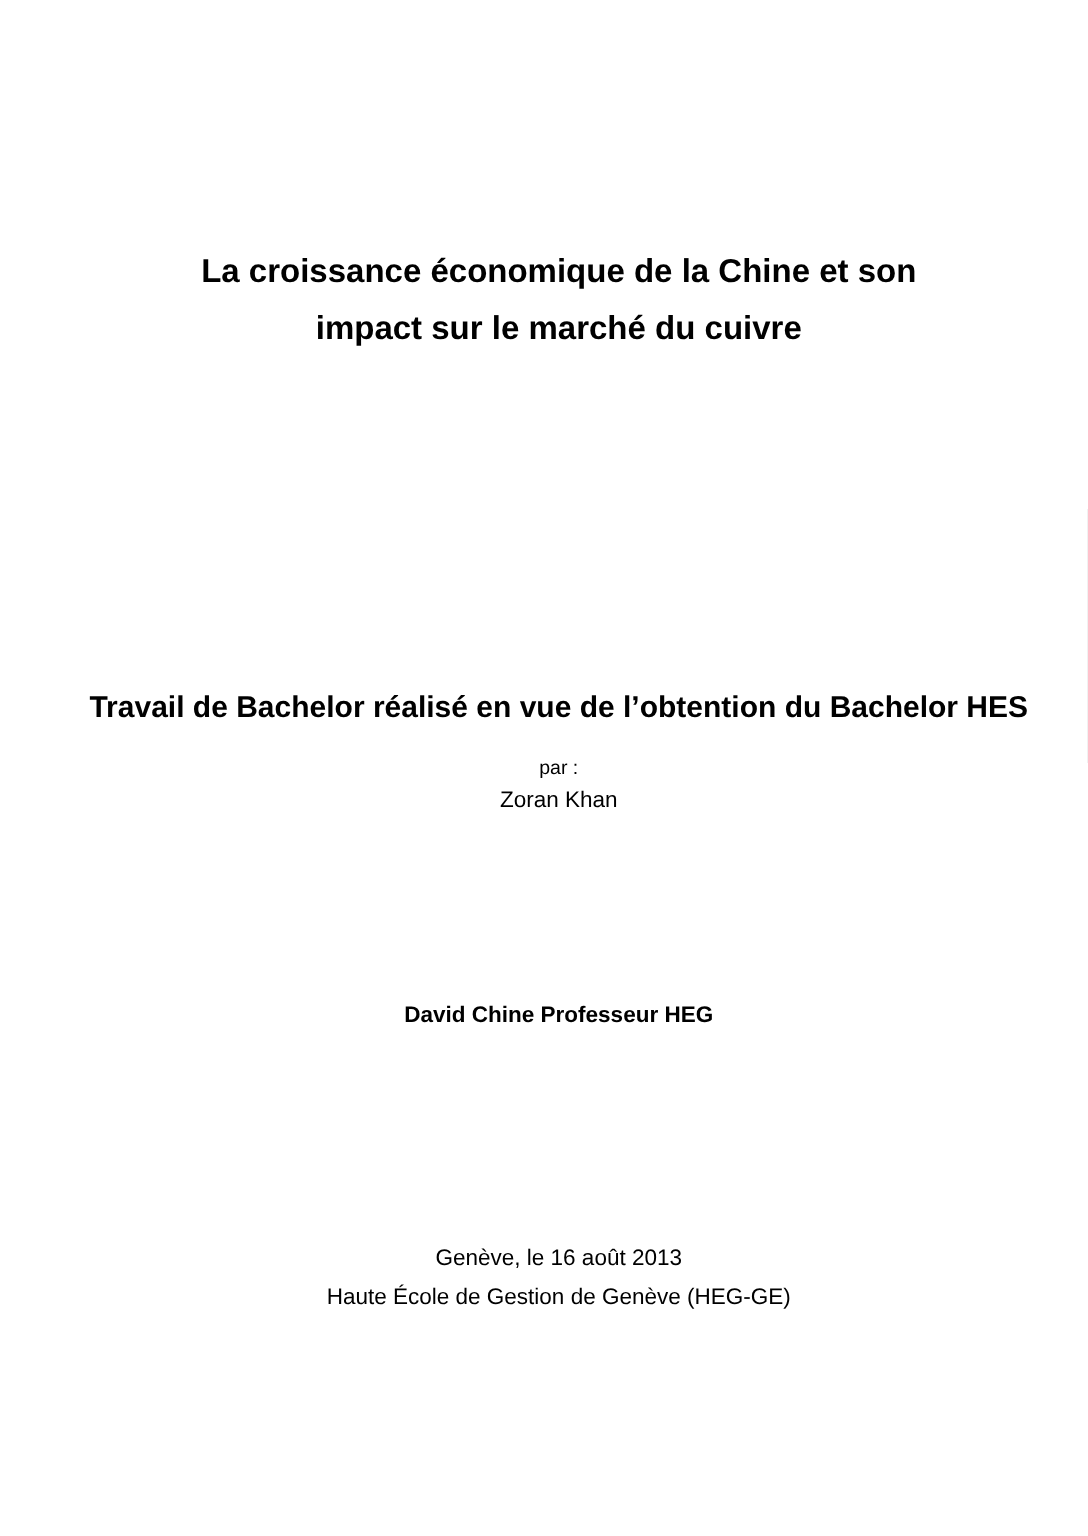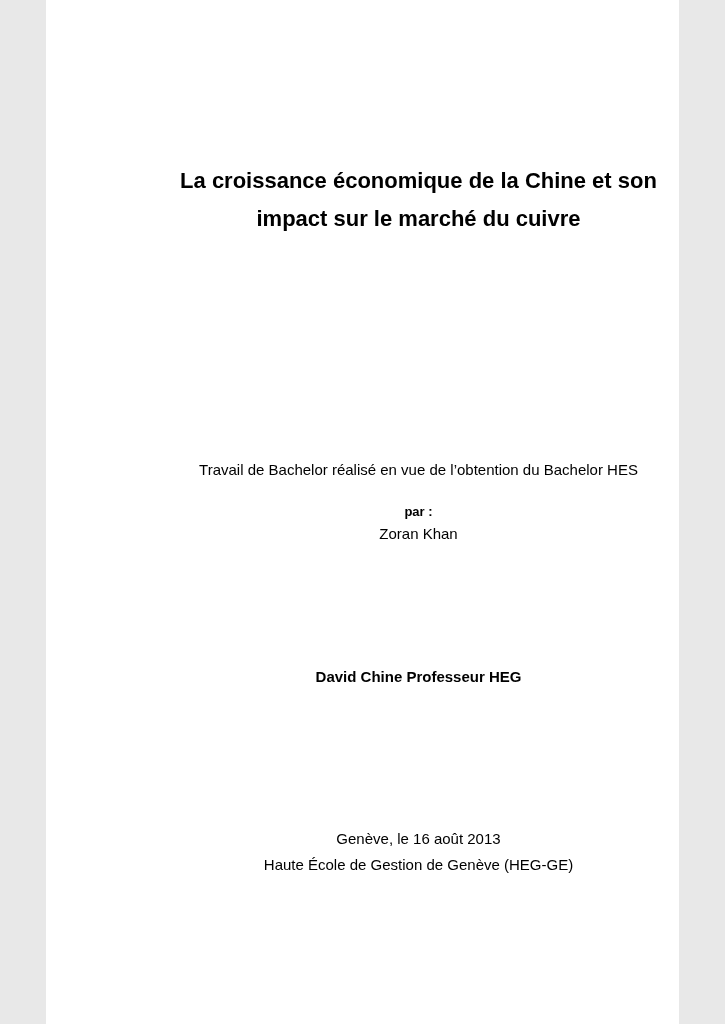--- a/index.html
+++ b/index.html
@@ -3,21 +3,21 @@
 <meta charset="utf-8">
 <title>Page de titre</title>
 <style>
   html, body {
     margin: 0;
     padding: 0;
     background: #e8e8e8;
   }
   .page {
     position: relative;
-    width: 633px;
+    width: 725px;
     height: 1024px;
     margin: 0 auto;
     background: #ffffff;
     font-family: "Liberation Sans", "DejaVu Sans", sans-serif;
     color: #000000;
     overflow: hidden;
   }
   .line {
     position: absolute;
     left: 20px;
@@ -26,27 +26,27 @@
     white-space: nowrap;
   }
   .doc-title {
     top: 162px;
     font-size: 22px;
     font-weight: bold;
     line-height: 38px;
   }
   .subtitle {
     top: 461px;
-    font-size: 15px;
-    font-weight: normal;
+    font-size: 20px;
+    font-weight: bold;
   }
   .par-label {
     top: 504px;
     font-size: 13px;
-    font-weight: bold;
+    font-weight: normal;
   }
   .author-name {
     top: 525px;
     font-size: 15px;
     font-weight: normal;
   }
   .advisor-label {
     top: 647px;
     font-size: 13px;
     font-weight: normal;

